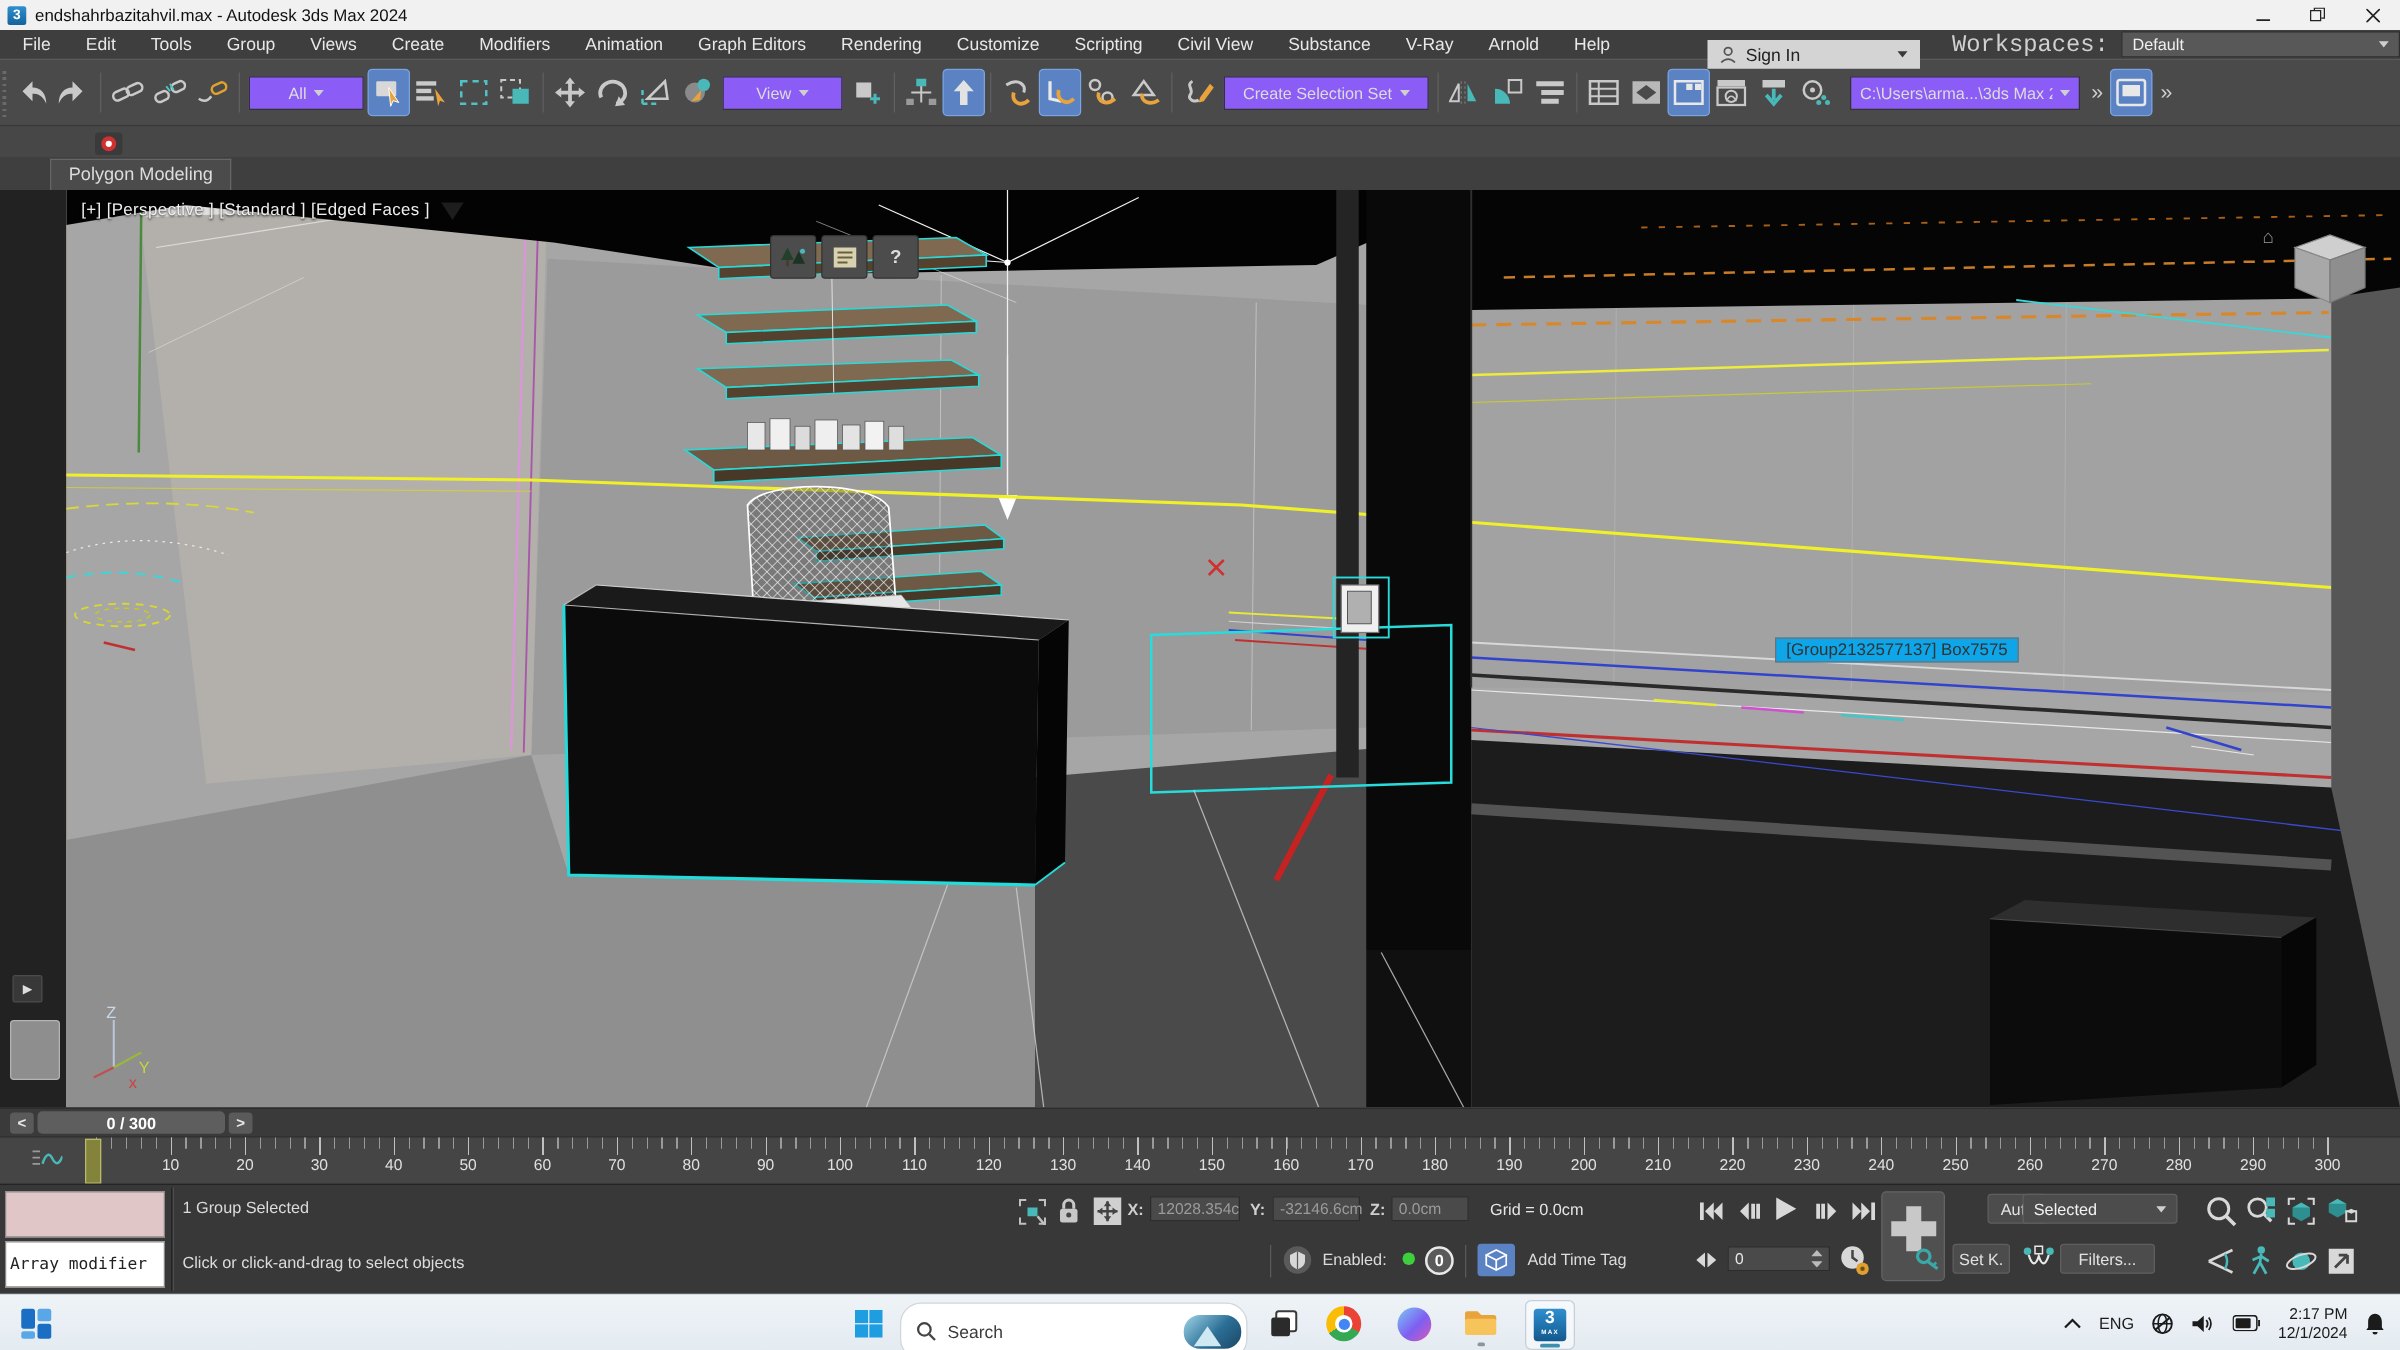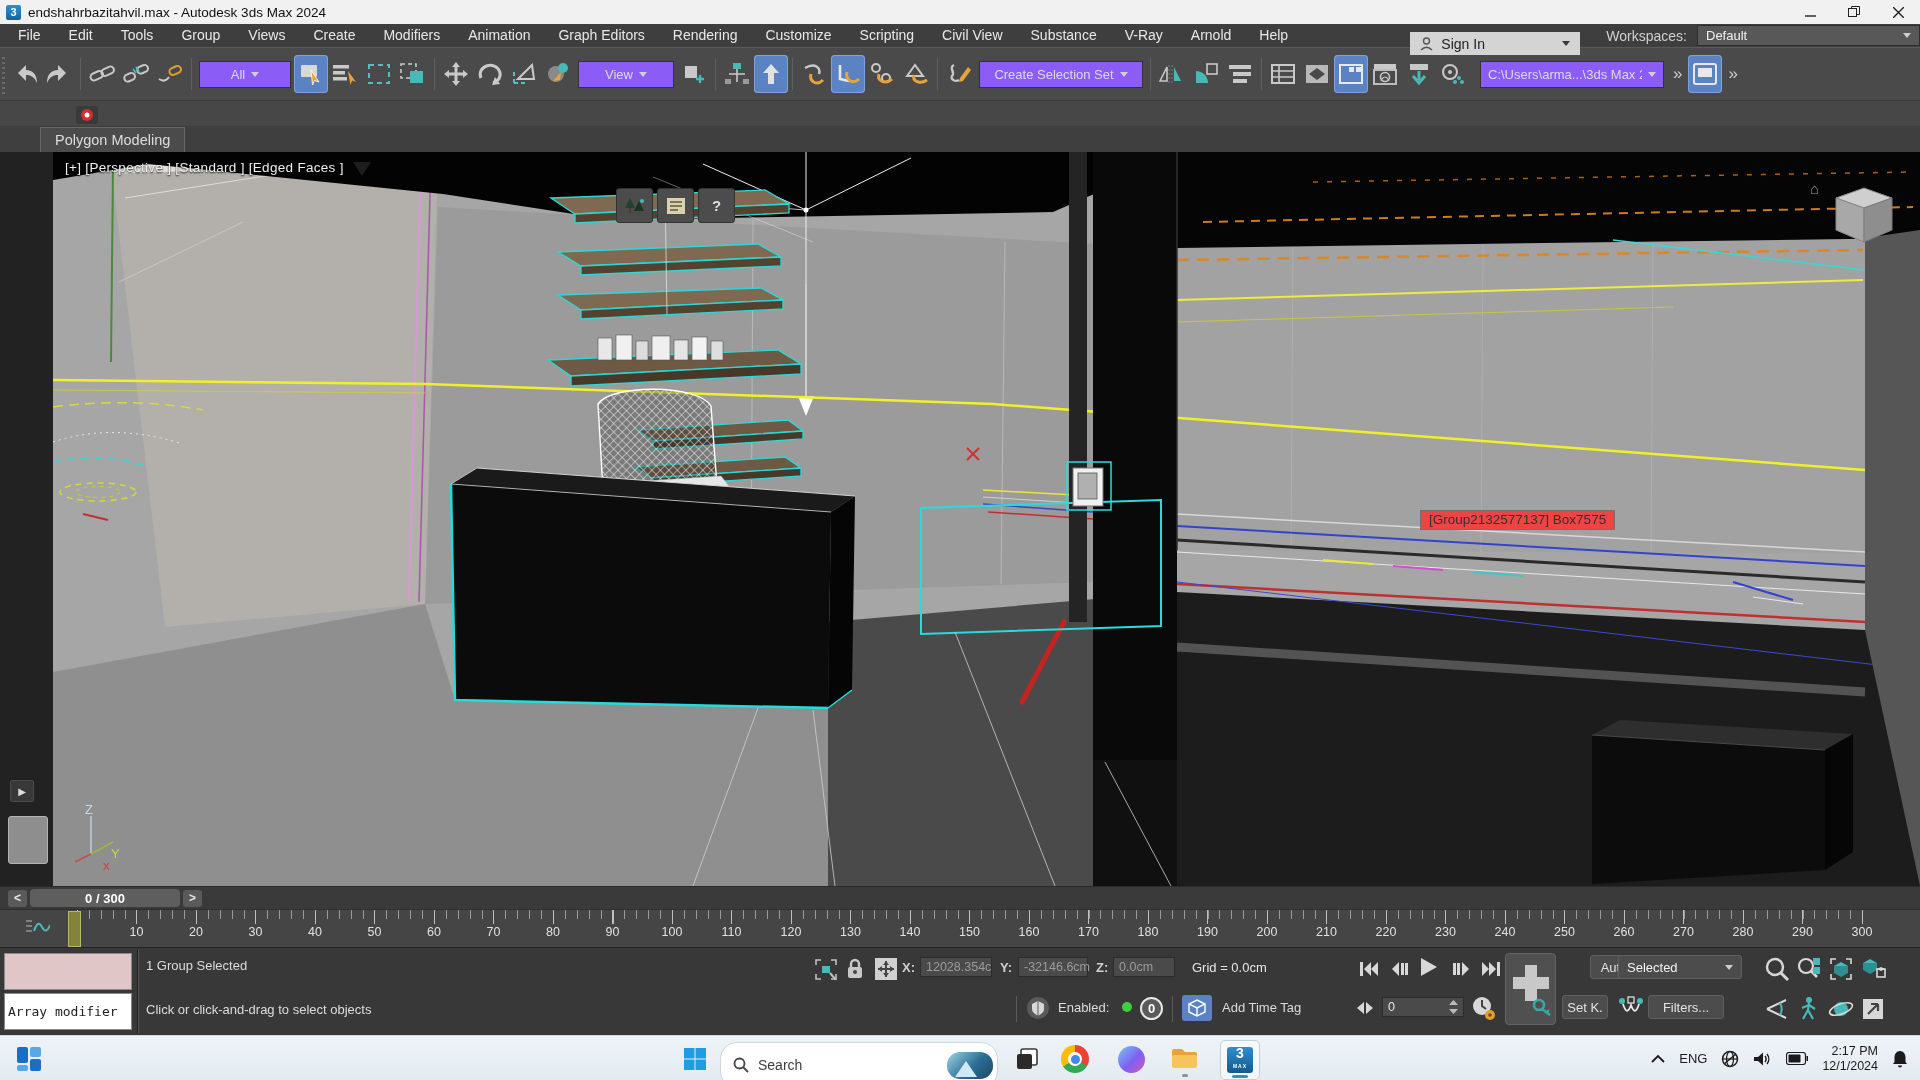--- a/index.html
+++ b/index.html
@@ -9,21 +9,21 @@
   .titlebar{height:24px;background:#f1f1f1;display:flex;align-items:center;color:#111;font-size:13.5px;}
   .appico{width:15px;height:15px;margin:0 7px 0 6px;background:linear-gradient(180deg,#2f8fd0,#15639c);
           color:#fff;font-size:11px;font-weight:bold;display:flex;align-items:center;justify-content:center;border-radius:2px;}
   .winctl{margin-left:auto;display:flex;height:100%;}
   .winctl>div{width:44px;display:flex;align-items:center;justify-content:center;}
   
   .menubar{height:23px;background:#3e3e3e;display:flex;align-items:center;color:#e8e8e8;font-size:14px;}
   .mitem{padding:0 14px;line-height:23px;cursor:default;}
   .mitem:first-child{padding-left:18px;}
   .signin{margin-left:auto;background:#d4d4d4;color:#222;height:23px;display:flex;align-items:center;gap:8px;padding:0 10px;width:150px;margin-top:16px;}
-  .wslabel{color:#d0d0d0;padding:0 10px 0 26px;font-size:14px;}
+  .wslabel{color:#d0d0d0;padding:0 10px 0 26px;font-size:19px;font-family:Liberation Mono, monospace;}
   .wsdd{background:#585858;border:1px solid #2e2e2e;color:#f0f0f0;height:19px;width:205px;display:flex;align-items:center;padding:0 8px;font-size:13px;justify-content:space-between;}
   .tri-d{width:0;height:0;border-left:4.5px solid transparent;border-right:4.5px solid transparent;border-top:5.5px solid #3a3a3a;}
   .tri-d.lt{border-top-color:#cfcfcf;}
   
   .toolbar{height:53px;background:#4a4a4a;display:flex;align-items:center;border-top:1px solid #5a5a5a;box-sizing:border-box;padding-left:2px;}
   .grip{width:6px;height:40px;margin-right:3px;background:repeating-linear-gradient(0deg,#6a6a6a 0 2px,transparent 2px 5px);width:3px;}
   .tb{width:34px;height:38px;display:flex;align-items:center;justify-content:center;flex:none;border-radius:4px;}
   .tb.active{background:#5b83c4;box-shadow:inset 0 0 0 1px #7da3dd;}
   .sep{width:1px;height:32px;background:#5f5f5f;margin:0 4px;flex:none;}
   .dd{height:25px;background:#8b5cf6;border:1px solid #333;color:#dcdcdc;display:flex;align-items:center;justify-content:center;padding:0 7px;font-size:13px;flex:none;margin:0 3px;gap:6px;}
@@ -39,21 +39,21 @@
   .workarea{height:734px;display:flex;}
   .leftstrip{width:53px;background:#222;position:relative;flex:none;}
   .lsarrow{position:absolute;left:10px;top:628px;width:22px;height:20px;background:#383838;border:1px solid #4c4c4c;color:#ddd;font-size:10px;display:flex;align-items:center;justify-content:center;border-radius:2px;}
   .lssquare{position:absolute;left:8px;top:664px;width:38px;height:46px;background:#8e8e8e;border:1px solid #b4b4b4;border-radius:3px;}
   .viewport{position:relative;width:1867px;height:734px;box-shadow:inset 0 0 0 2px #8d7a38;background:#a6a6a6;flex:none;}
   .scene{position:absolute;inset:0;width:100%;height:100%;display:block;}
   .vplabel{position:absolute;left:12px;top:8px;color:#efefef;font-size:13.5px;text-shadow:0 1px 2px #000;letter-spacing:.3px;}
   .funnel{position:absolute;left:300px;top:10px;width:0;height:0;border-left:9px solid transparent;border-right:9px solid transparent;border-top:14px solid #1d1d1d;}
   .floattb{position:absolute;left:563px;top:36px;display:flex;gap:4px;}
   .ftb{width:35px;height:33px;background:#4c4c4c;border:1px solid #333;border-radius:3px;display:flex;align-items:center;justify-content:center;color:#ddd;font-size:15px;font-weight:bold;}
-  .tooltip{position:absolute;left:1367px;top:358px;background:#ef4444;border:1px solid #707070;color:#333;font-size:13.5px;padding:1px 8px 2px;white-space:nowrap;}
+  .tooltip{position:absolute;left:1367px;top:358px;background:#0ea5e9;border:1px solid #707070;color:#333;font-size:13.5px;padding:1px 8px 2px;white-space:nowrap;}
   .viewcube{position:absolute;right:22px;top:24px;}
   .axisgz{position:absolute;left:8px;bottom:14px;}
   
   .timeline{height:61px;background:#3a3a3a;border-top:1px solid #2a2a2a;position:relative;box-sizing:border-box;}
   .trow1{height:22px;display:flex;align-items:center;gap:3px;padding-left:8px;}
   .tnav{width:19px;height:17px;background:#5a5a5a;border-radius:3px;color:#e8e8e8;font-size:12px;display:flex;align-items:center;justify-content:center;font-weight:bold;}
   .tfield{width:150px;height:18px;background:#5e5e5e;border-radius:4px;color:#fff;font-size:13px;font-weight:bold;display:flex;align-items:center;justify-content:center;}
   .trow2{position:relative;height:38px;background:#454545;border-top:1px solid #2e2e2e;}
   .tbicon{position:absolute;left:24px;top:7px;}
   .ticksminor{position:absolute;left:77px;width:1786px;top:0;height:9px;background:repeating-linear-gradient(90deg,#9a9a9a 0 1px,transparent 1px 11.9px);}

